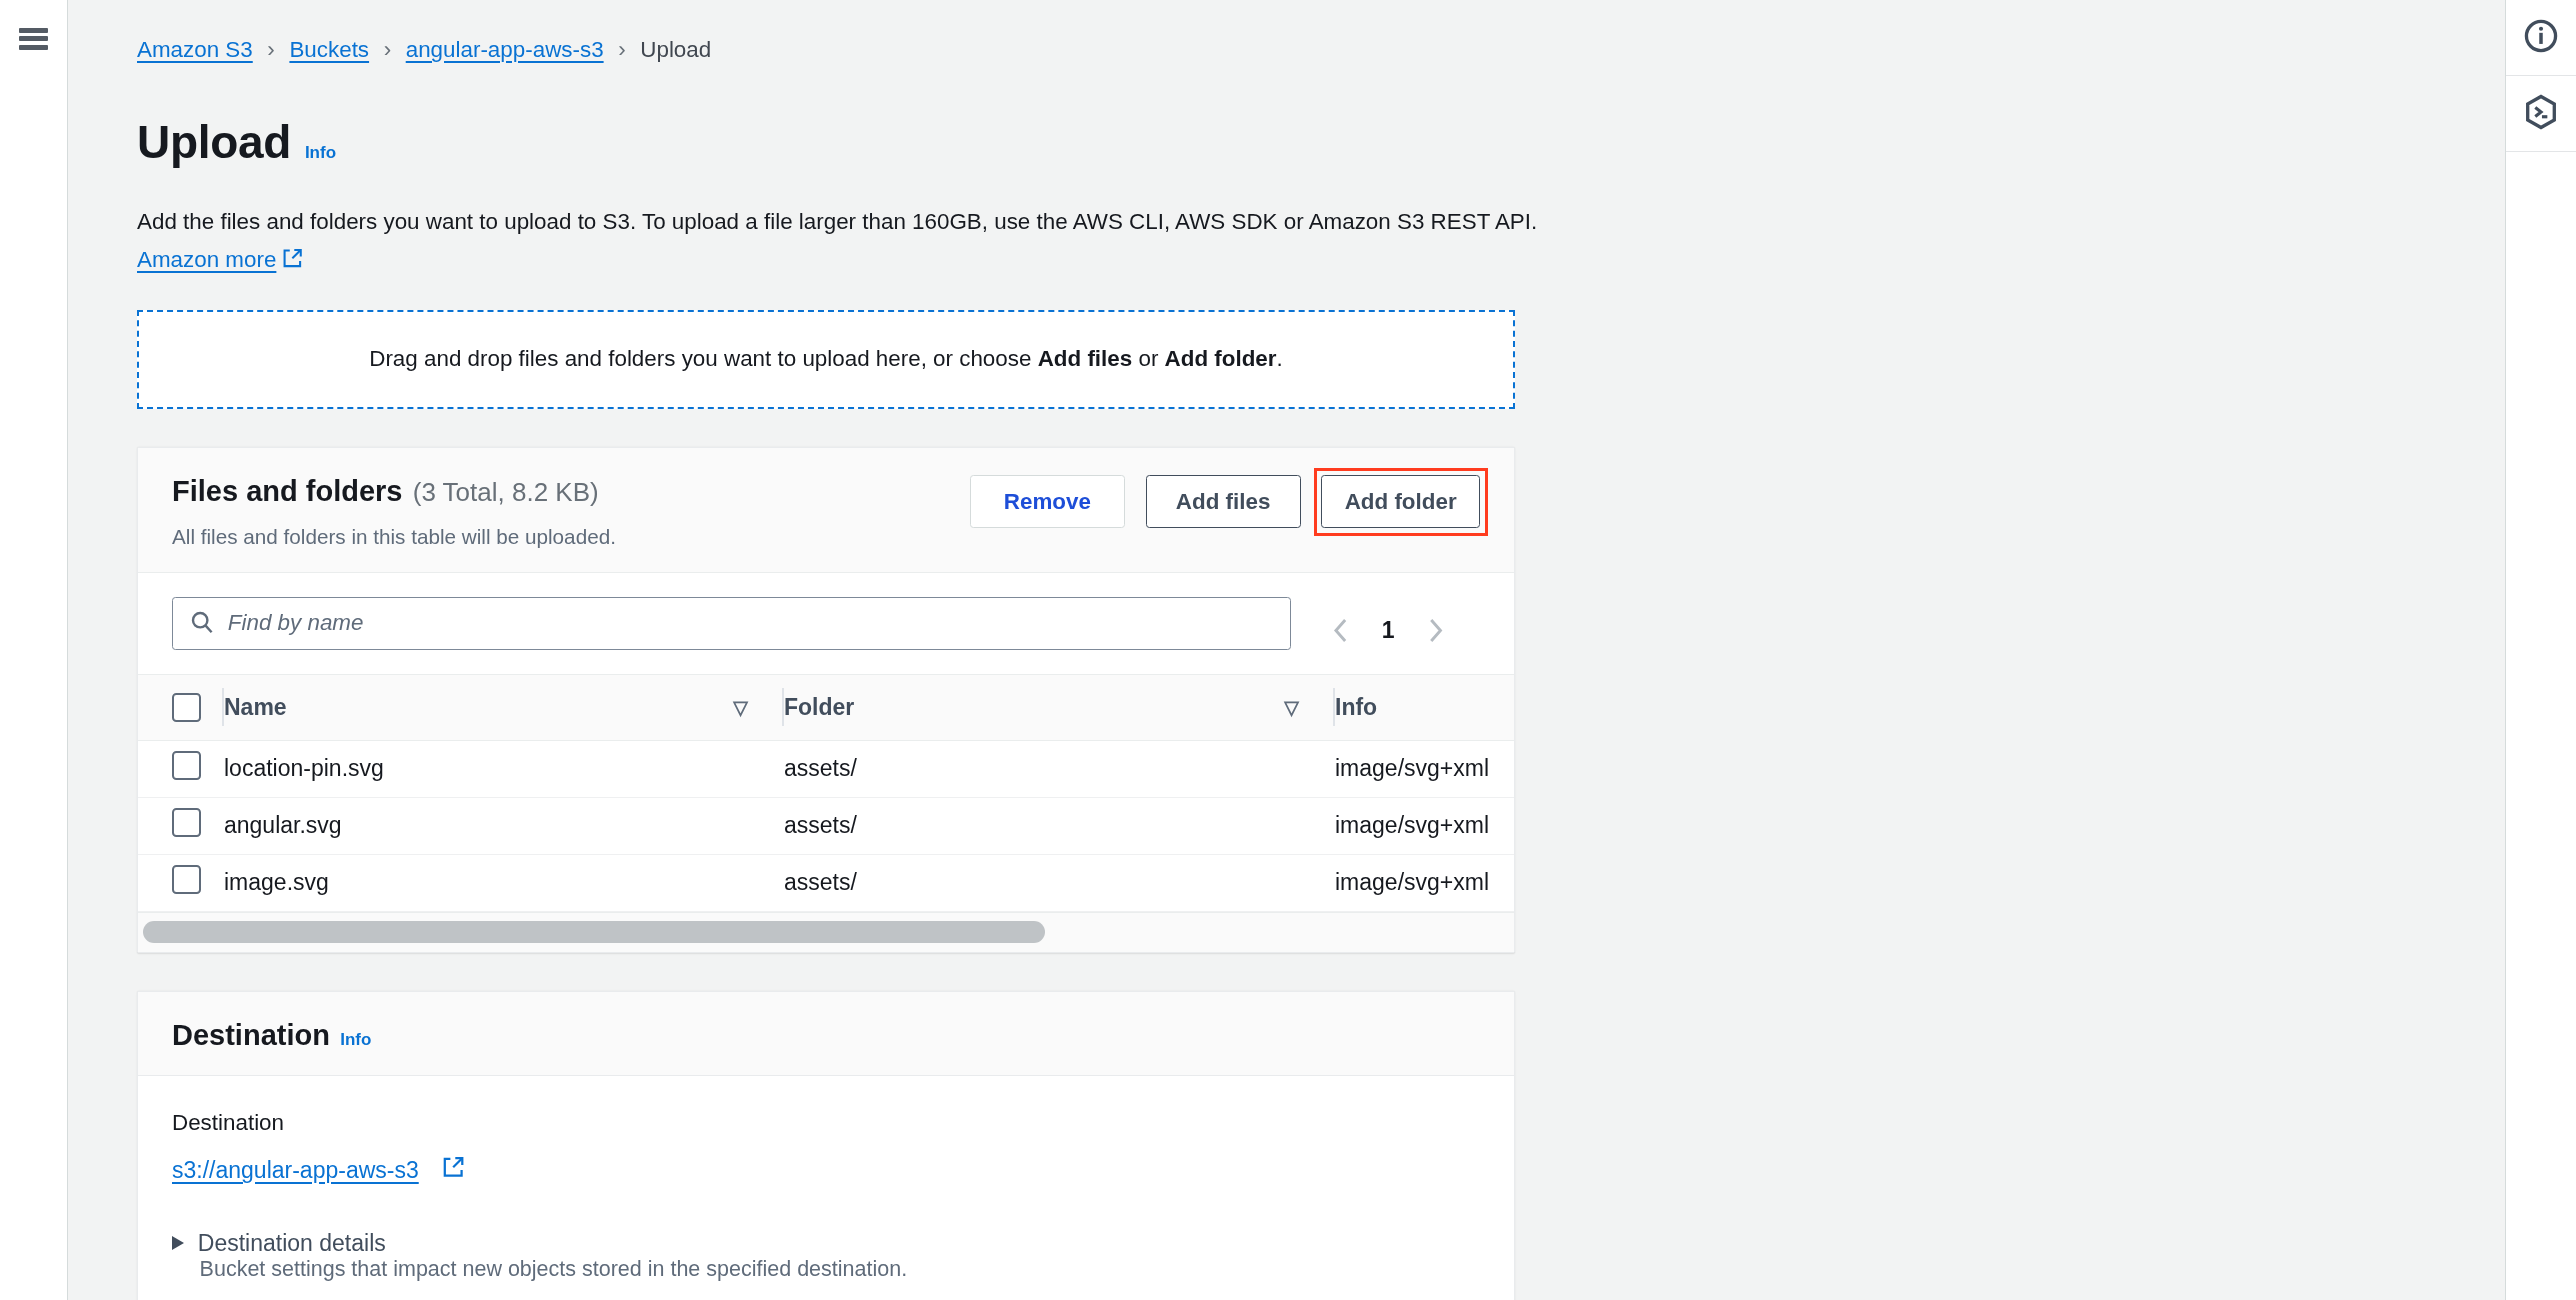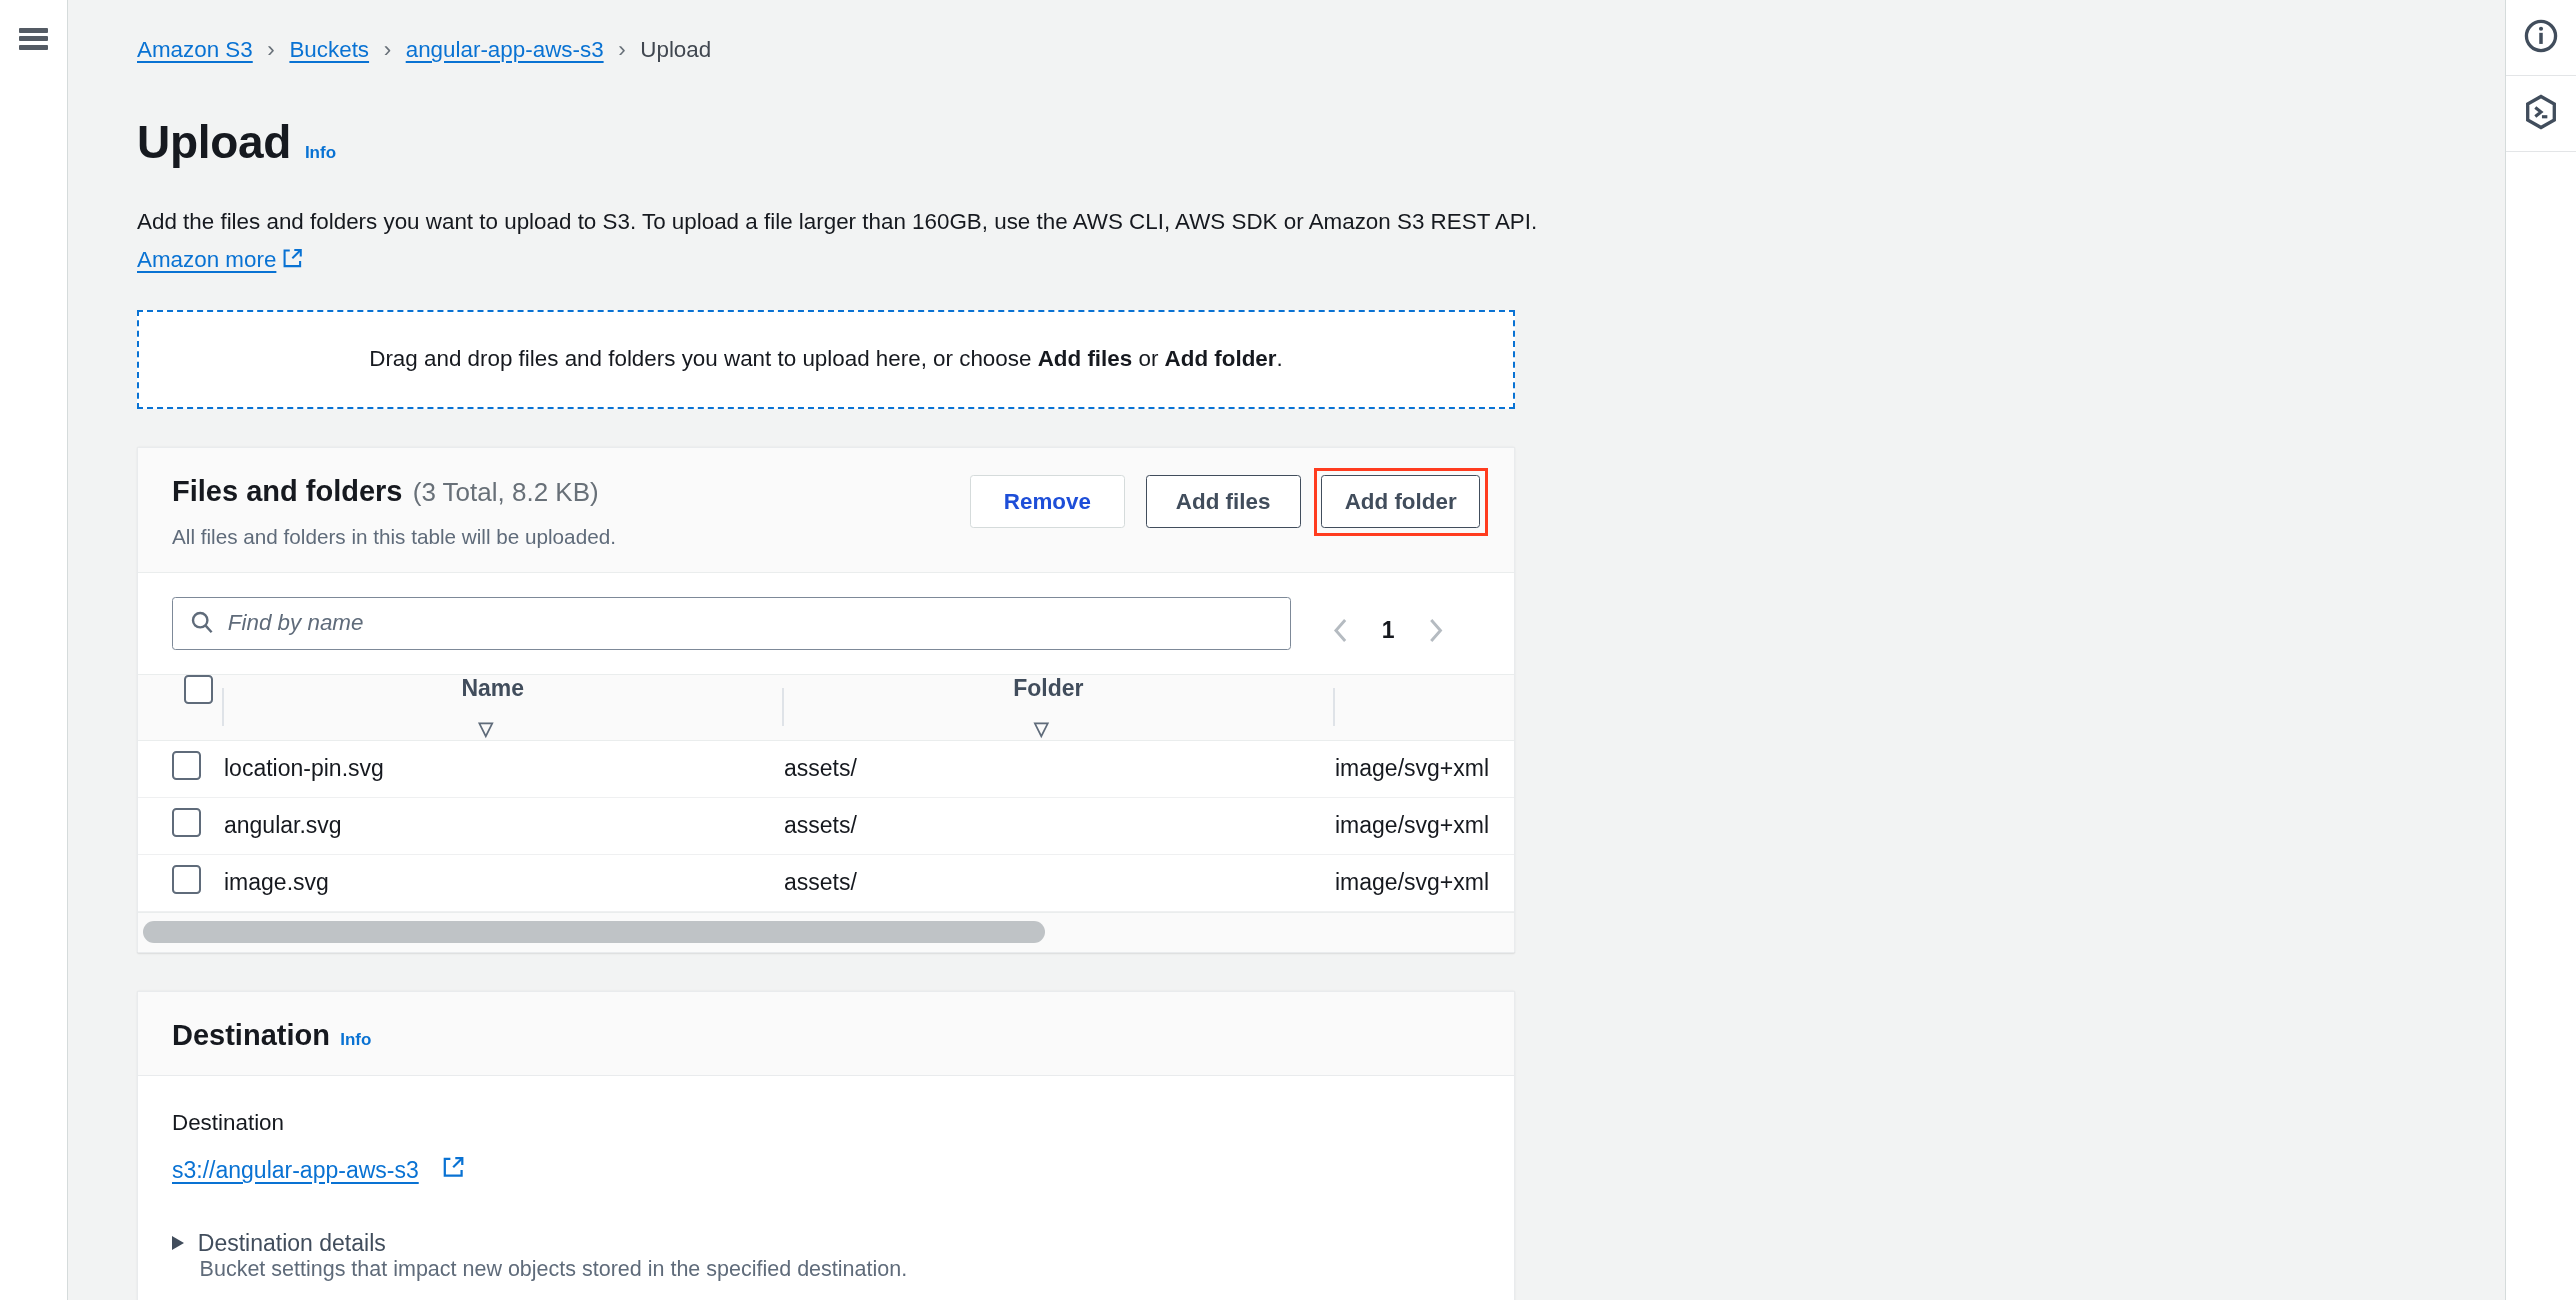--- a/index.html
+++ b/index.html
@@ -308,21 +308,20 @@
   th.col-folder, td.col-folder { width: 551px; }
   th.col-type, td.col-type   { width: 439px; }
 
   .th-inner {
     display: flex;
     align-items: center;
     justify-content: space-between;
     padding-right: 22.4px;
     height: 65px;
     position: relative;
-    flex-direction: column;
   }
   .th-inner .divider {
     position: absolute;
     right: 0;
     top: 13.8px;
     bottom: 13.8px;
     width: 1.7px;
     background: #dfe3e8;
   }
   .sort-icon { color: #5f6b7a; font-size: 19px; margin-right: 13.8px; }

